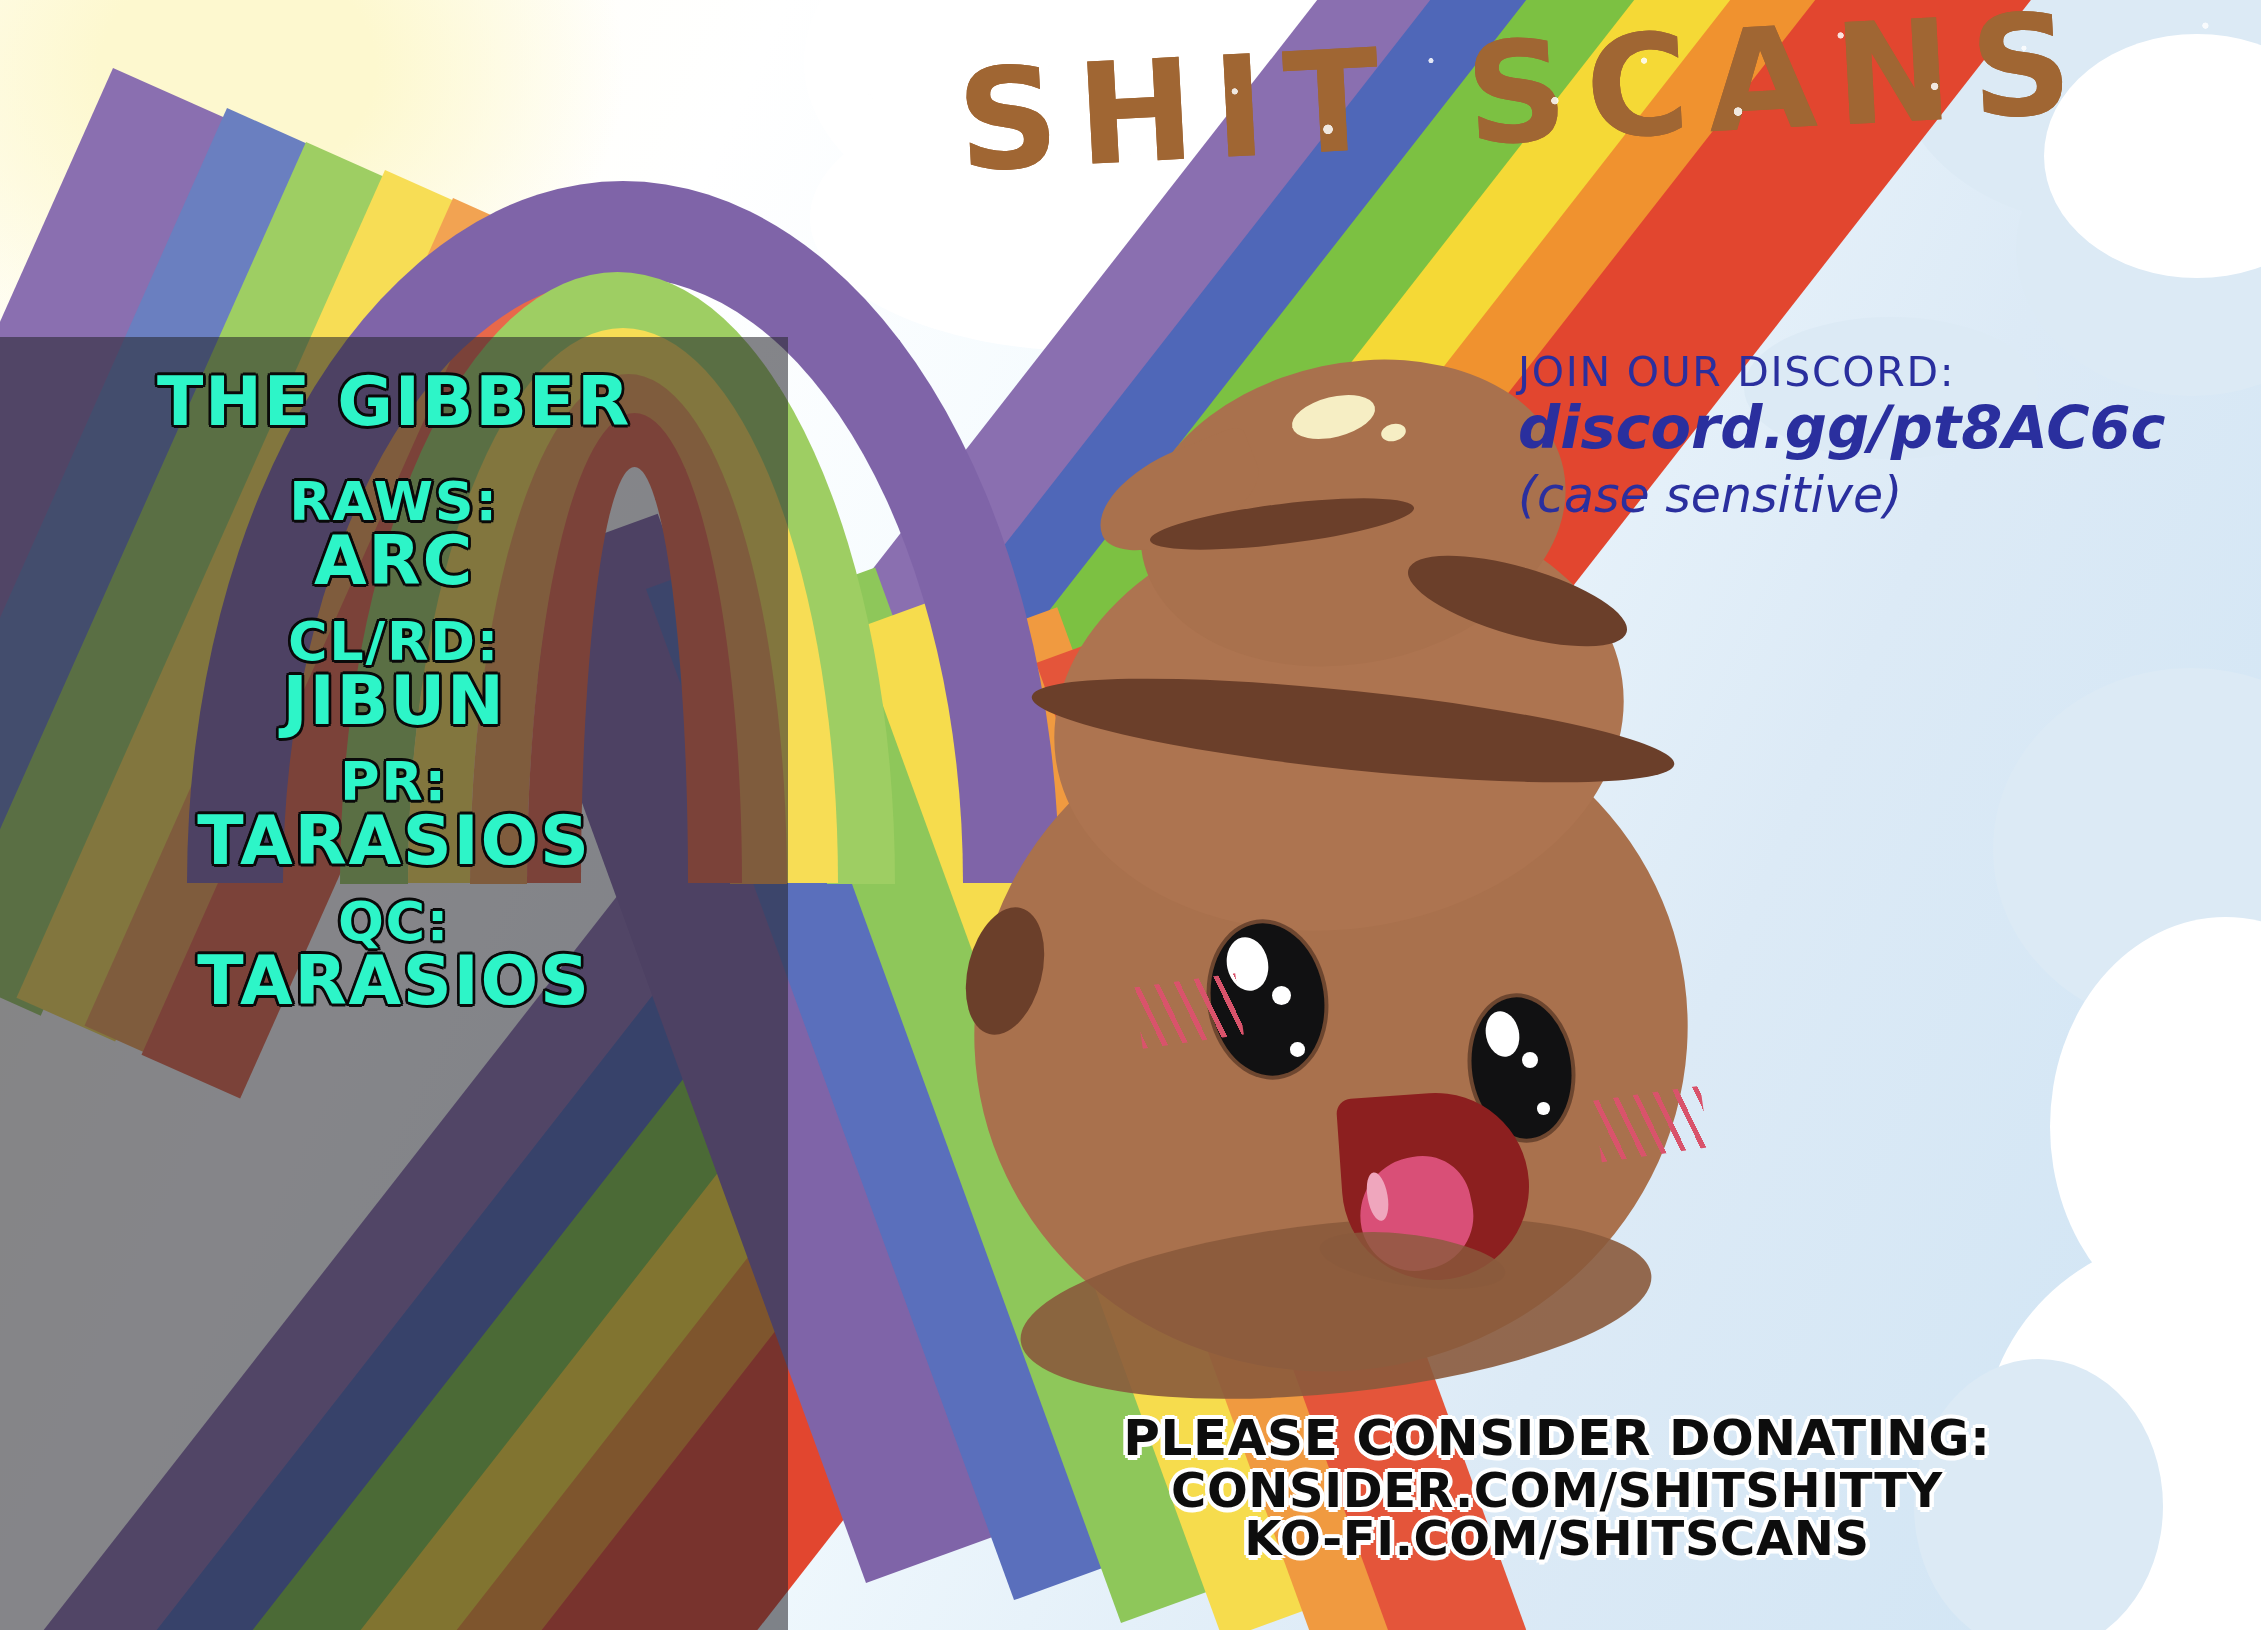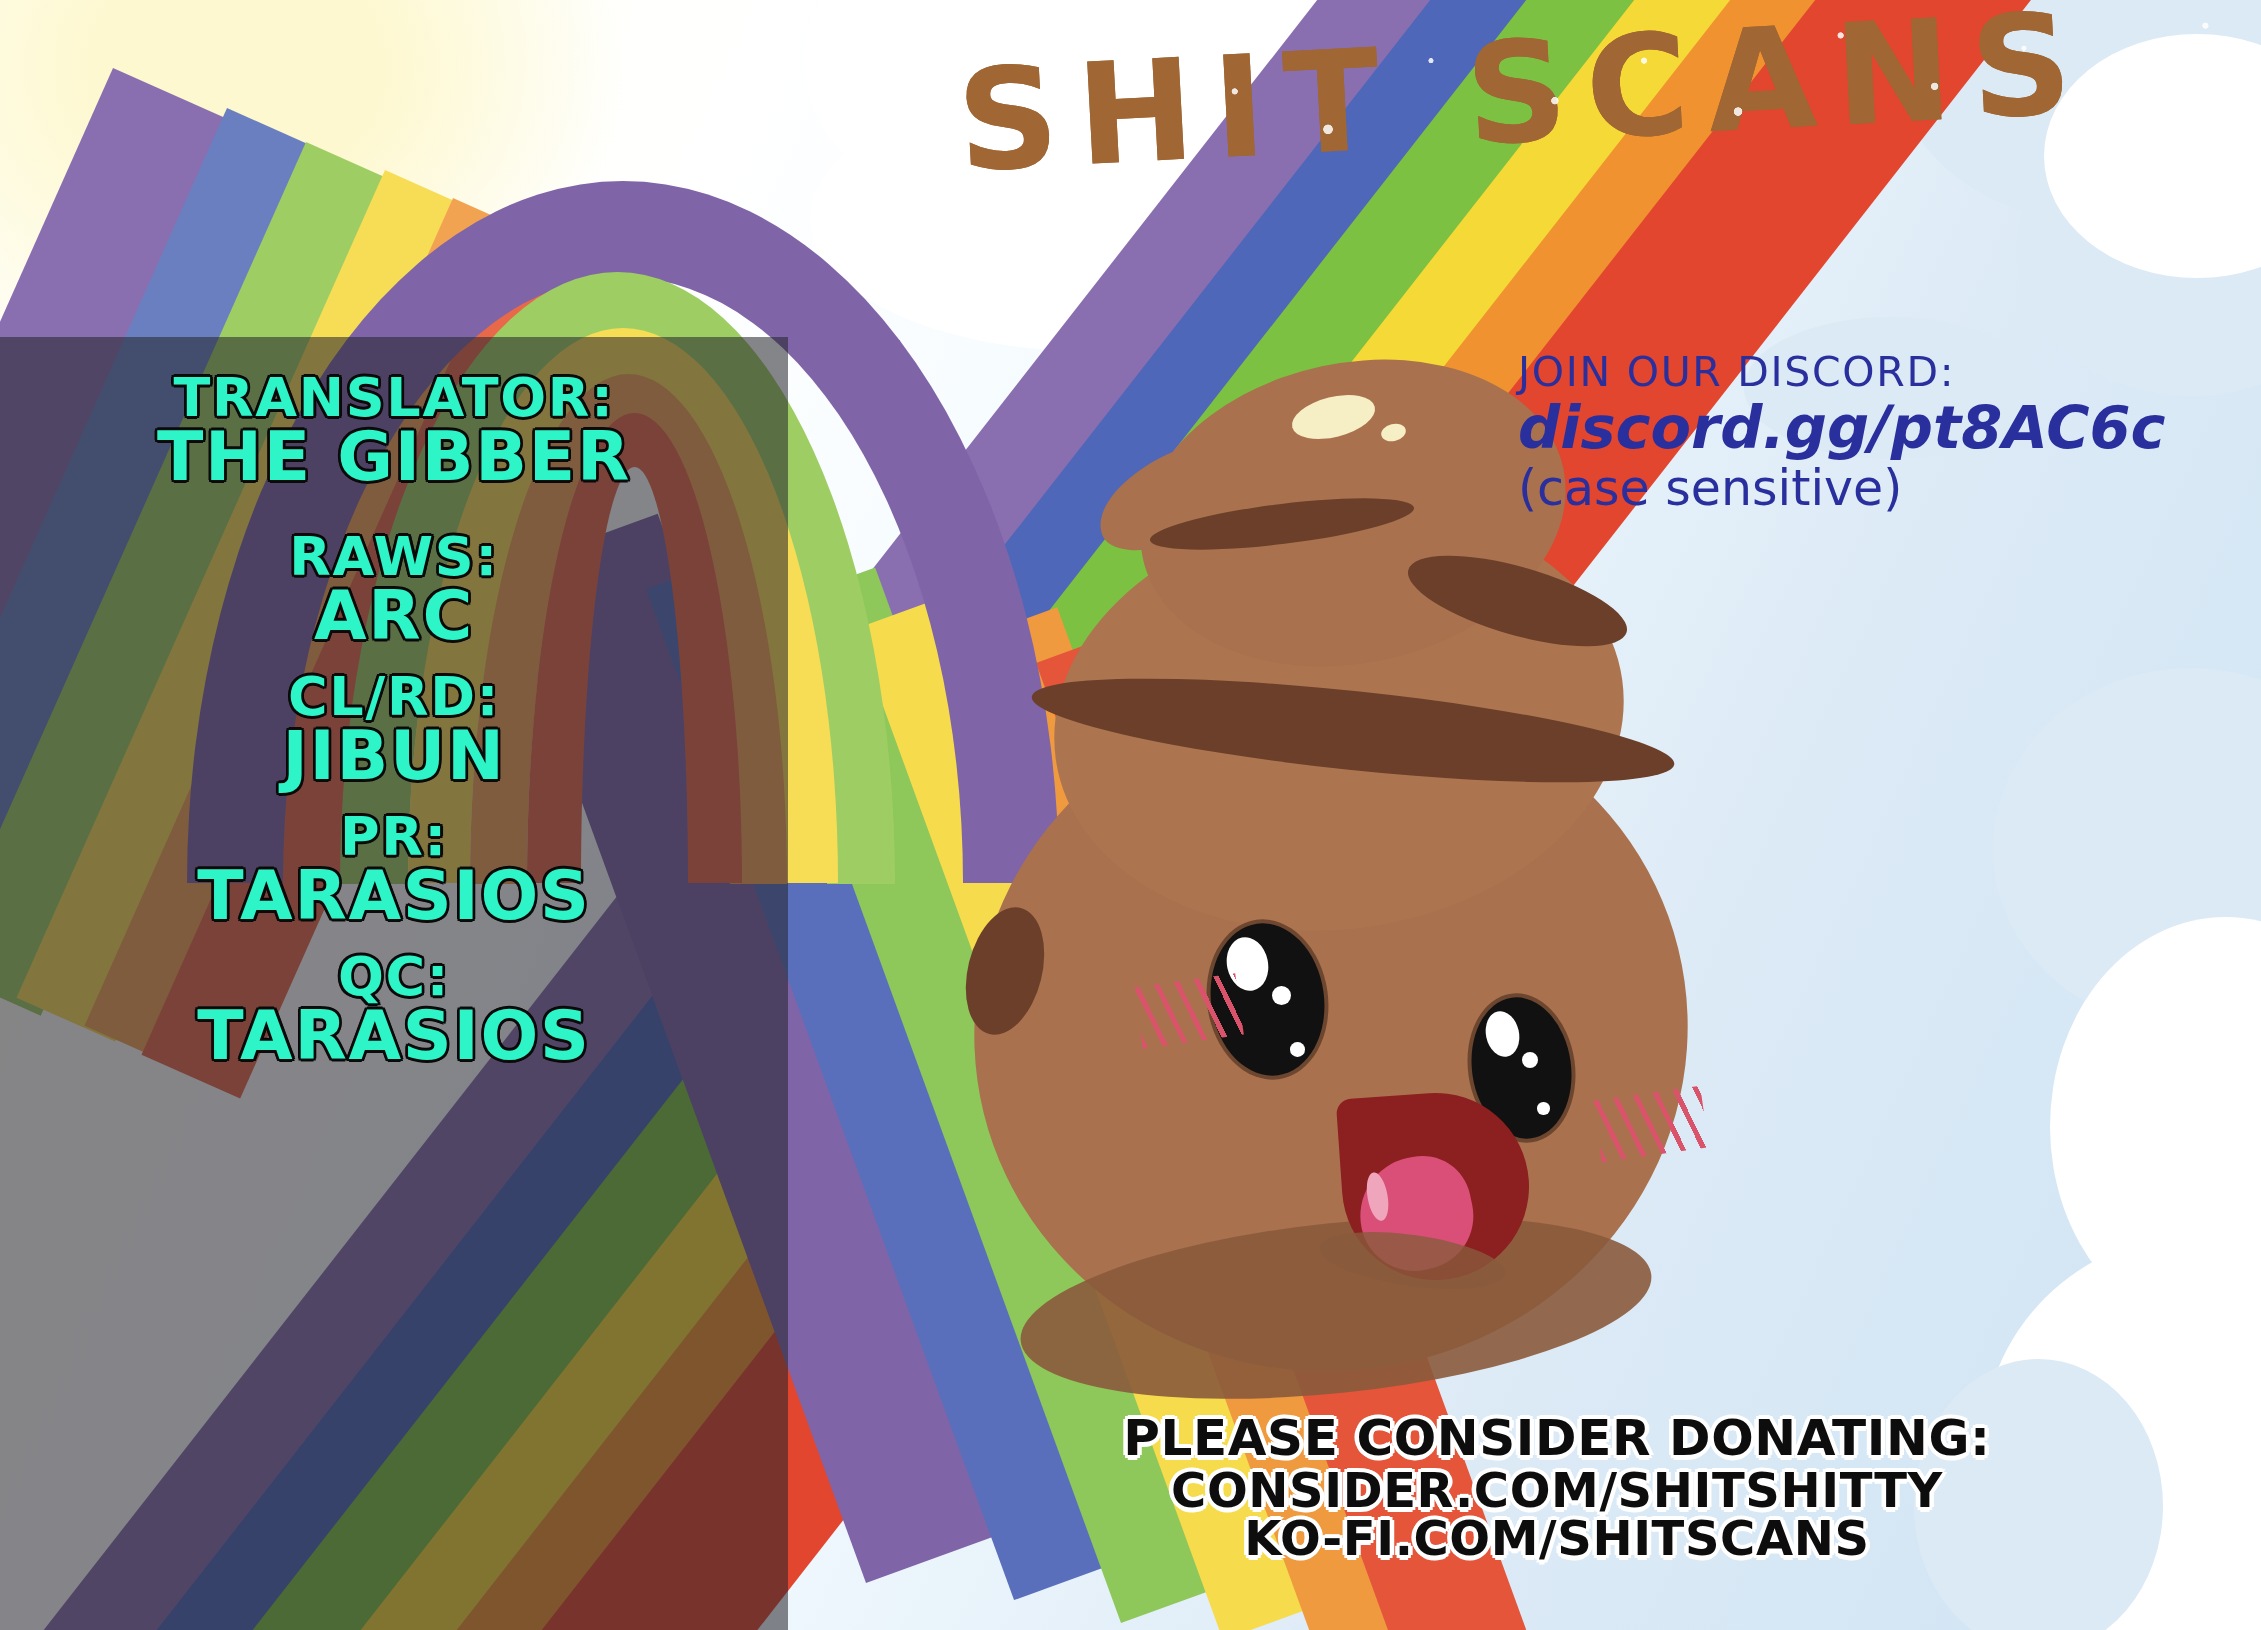--- a/index.html
+++ b/index.html
@@ -108,21 +108,21 @@
     color:#2a2f9e;
     font-family:"DejaVu Sans",sans-serif;
   }
   #discord-block .dc-join{
     display:block;font-size:41px;font-weight:500;letter-spacing:1.7px;line-height:1.05;
   }
   #discord-block .dc-link{
     display:block;font-size:59px;font-weight:bold;font-style:italic;letter-spacing:0px;line-height:1.12;margin-top:1.1px;
   }
   #discord-block .dc-note{
-    display:block;font-size:49px;font-weight:500;line-height:1.12;margin-top:1px;
+    display:block;font-size:49px;font-weight:500;font-style:italic;line-height:1.12;margin-top:8px;
   }
 
   
   #donate-block{
     position:absolute;
     left:1019px;top:1413px;width:1076px;
     text-align:center;
     font-family:"DejaVu Sans",sans-serif;
     font-weight:bold;
     color:#0d0d0d;
@@ -273,21 +273,20 @@
 
   <div id="discord-block">
     <span class="dc-join">JOIN OUR DISCORD:</span>
     <span class="dc-link">discord.gg/pt8AC6c</span>
     <span class="dc-note">(case sensitive)</span>
   </div>
 
   <div id="credit-panel">
 
     <div class="credit-block">
-      <span class="credit-role">TRANSLATOR:</span>
       <span class="credit-name">THE GIBBER</span>
     </div>
 
     <div class="credit-block">
     </div>
 
     <div class="credit-block">
       <span class="credit-role">RAWS:</span>
       <span class="credit-name">ARC</span>
     </div>

